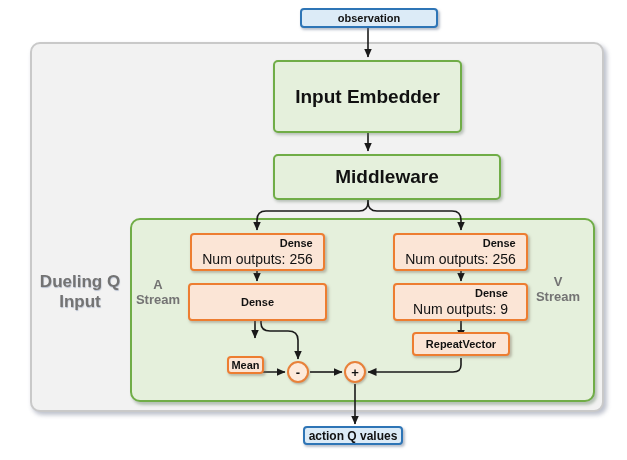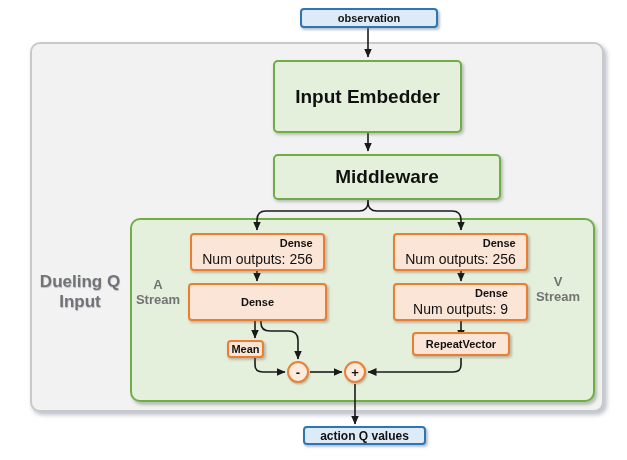--- a/index.html
+++ b/index.html
@@ -116,21 +116,21 @@
     <div class="stack">
       <span class="t1">Dense</span>
       <span class="t2">Num outputs: 256</span>
     </div>
   </div>
   <div class="node orange-node" style="left:188px;top:283px;width:139px;height:38px;">
     <div class="stack">
       <span class="t1">Dense</span>
     </div>
   </div>
-  <div class="node orange-node op-node" style="left:227px;top:340px;width:37px;height:18px;">
+  <div class="node orange-node op-node" style="left:227px;top:356px;width:37px;height:18px;">
     <span>Mean</span>
   </div>
 
   <div class="node orange-node" style="left:393px;top:233px;width:135px;height:38px;">
     <div class="stack">
       <span class="t1">Dense</span>
       <span class="t2">Num outputs: 256</span>
     </div>
   </div>
   <div class="node orange-node" style="left:393px;top:283px;width:135px;height:38px;">
@@ -143,17 +143,17 @@
     <span>RepeatVector</span>
   </div>
 
   <div class="node circle-node" style="left:287px;top:361px;width:22px;height:22px;">
     <span>-</span>
   </div>
   <div class="node circle-node" style="left:344px;top:361px;width:22px;height:22px;">
     <span>+</span>
   </div>
 
-  <div class="node blue-node" style="left:303px;top:426px;width:123px;height:19px;font-size:12px;">
+  <div class="node blue-node" style="left:303px;top:426px;width:100px;height:19px;font-size:12px;">
     <span>action Q values</span>
   </div>
 
 </div>
 
 </body></html>

